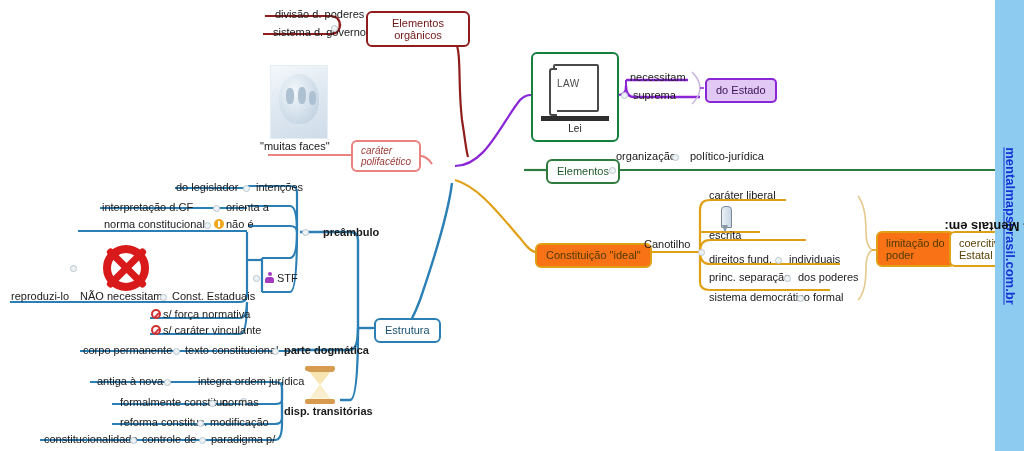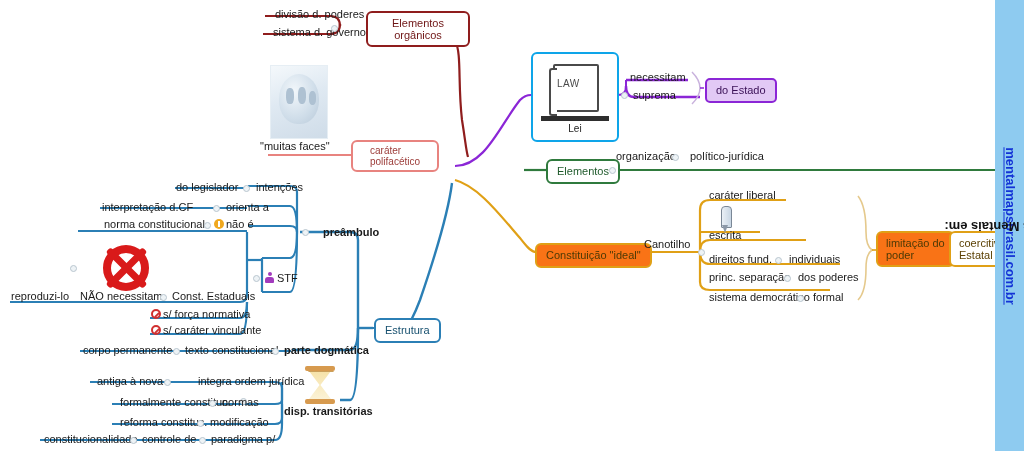--- a/index.html
+++ b/index.html
@@ -36,21 +36,21 @@
          background:linear-gradient(160deg,#f4f8fb 0%,#dfe9f2 45%,#cfdce8 100%);
          border:1px solid #e6eef4;}
   .faces .head{position:absolute;left:8px;top:8px;width:40px;height:50px;border-radius:50% 50% 46% 46%;
          background:radial-gradient(ellipse at 38% 34%,#f2f7fb 0%,#cfdde9 60%,#b7c8d8 100%);}
   .faces .p1,.faces .p2,.faces .p3{position:absolute;background:#aec1d2;border-radius:40%;}
   .faces .p1{left:15px;top:22px;width:8px;height:16px;}
   .faces .p2{left:27px;top:21px;width:8px;height:17px;}
   .faces .p3{left:38px;top:25px;width:7px;height:14px;}
 
   .lawcard{position:absolute;left:531px;top:52px;width:84px;height:86px;
-           border:2px solid #0ea5e9;border-radius:6px;background:#fff;}
+           border:2px solid #15803d;border-radius:6px;background:#fff;}
   .lawcard .bk{position:absolute;left:20px;top:10px;width:42px;height:44px;
            border:2px solid #4a4a4a;border-radius:2px;background:#fff;}
   .lawcard .bk:after{content:"";position:absolute;left:-6px;top:2px;width:6px;height:44px;
            border:2px solid #4a4a4a;border-right:none;border-radius:3px 0 0 3px;background:#fff;}
   .lawcard .lawtxt{position:absolute;left:24px;top:24px;font-size:10px;color:#4a4a4a;letter-spacing:.5px;}
   .lawcard .bar{position:absolute;left:8px;top:62px;width:68px;height:5px;background:#2e2e2e;}
   .lawcard .cap{position:absolute;left:0;top:69px;width:84px;text-align:center;font-size:10px;color:#222;}
 
   .pen{position:absolute;left:718px;top:206px;width:14px;height:28px;}
   .pen .body{position:absolute;left:3px;top:0;width:9px;height:20px;border:1px solid #7a8796;
@@ -175,21 +175,21 @@
   </div>
   <div class="dot" style="left:331px;top:25px;"></div>
 
   <div class="faces">
     <div class="head"></div>
       <div class="p1"></div>
       <div class="p2"></div>
       <div class="p3"></div>
   </div>
   <div class="lbl" style="left:260px;top:140px;">"muitas faces"</div>
-  <div class="box pink-box" style="left:351px;top:140px;text-align:left;padding:3px 17px;">
+  <div class="box pink-box" style="left:351px;top:140px;text-align:left;padding:3px 8px;font-style:italic;">
     <span>caráter</span><br>
     <span>polifacético</span>
   </div>
 
   <div class="lawcard">
     <div class="bk"></div>
     <div class="lawtxt">LAW</div>
     <div class="bar"></div>
     <div class="cap">Lei</div>
   </div>

